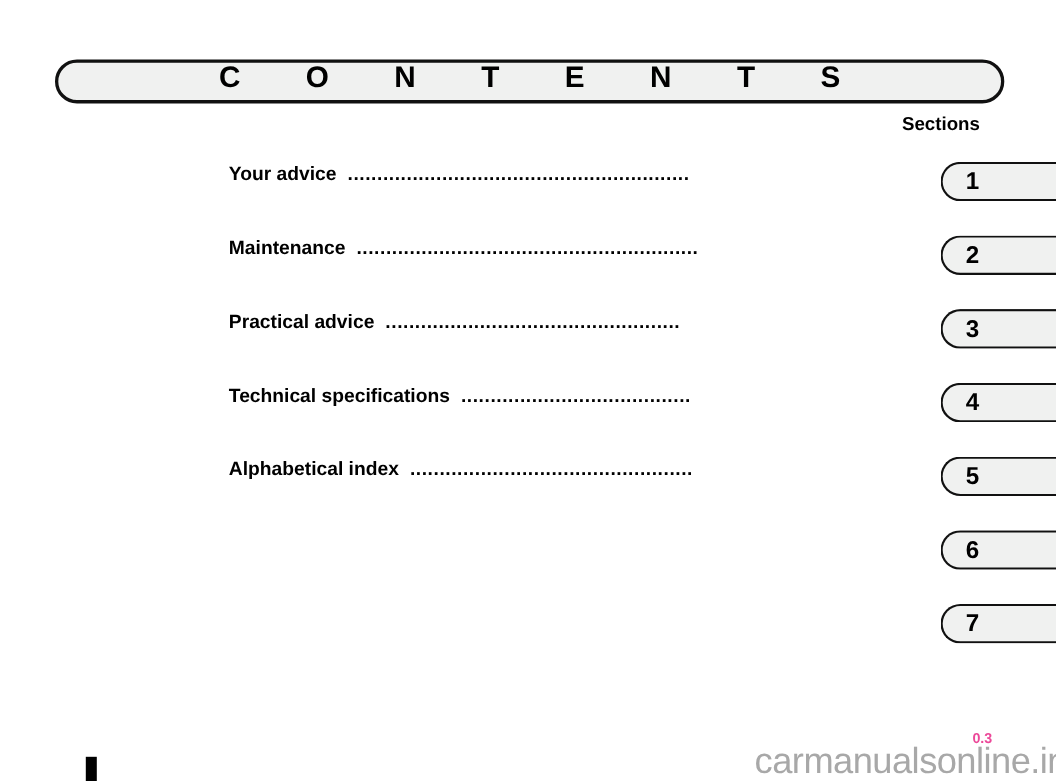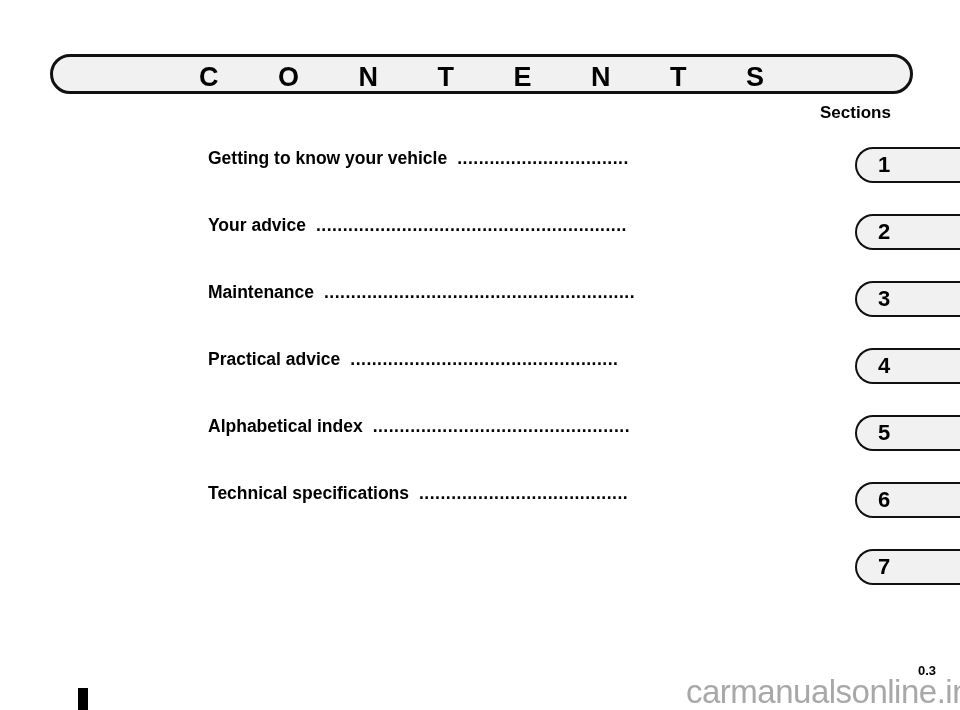--- a/index.html
+++ b/index.html
@@ -22,21 +22,21 @@
     position: absolute;
     left: 50px;
     top: 54px;
     width: 863px;
     height: 40px;
     box-sizing: border-box;
     background: #f0f1f0;
     border: 3px solid #111111;
     border-radius: 21px;
     display: flex;
-    align-items: flex-end;
+    align-items: flex-start;
     justify-content: center;
   }
   .contents-banner-title {
     font-size: 27px;
     font-weight: bold;
     letter-spacing: 26px;
     text-indent: 26px;
     color: #000000;
     line-height: 1;
     white-space: nowrap;
@@ -116,25 +116,25 @@
   .page-marker {
     position: absolute;
     left: 78px;
     top: 688px;
     width: 10px;
     height: 22px;
     background: #000000;
   }
   .page-number {
     position: absolute;
-    left: 918px;
+    left: 884px;
     top: 663px;
     font-size: 13px;
     font-weight: bold;
-    color: #000000;
+    color: #ec4899;
     white-space: nowrap;
   }
   .watermark {
     position: absolute;
     left: 686px;
     top: 673px;
     font-size: 33px;
     color: #a8a8a8;
     letter-spacing: -0.5px;
     white-space: nowrap;
@@ -144,51 +144,47 @@
 <body>
 
 <div class="contents-banner">
   <span class="contents-banner-title">C O N T E N T S</span>
 </div>
 
 <div class="sections-label">Sections</div>
 
 <div class="toc">
 
-  <div class="toc-row">
-    <span class="toc-label">Getting to know your vehicle</span>
-    <span class="toc-leader">................................</span>
-  </div>
 
 
   <div class="toc-row">
     <span class="toc-label">Your advice</span>
     <span class="toc-leader">..........................................................</span>
   </div>
 
   <div class="toc-row">
     <span class="toc-label">Maintenance</span>
     <span class="toc-leader">..........................................................</span>
   </div>
 
   <div class="toc-row">
     <span class="toc-label">Practical advice</span>
     <span class="toc-leader">..................................................</span>
   </div>
 
   <div class="toc-row">
+    <span class="toc-label">Technical specifications</span>
+    <span class="toc-leader">.......................................</span>
+  </div>
+
+  <div class="toc-row">
     <span class="toc-label">Alphabetical index</span>
     <span class="toc-leader">................................................</span>
   </div>
 
-  <div class="toc-row">
-    <span class="toc-label">Technical specifications</span>
-    <span class="toc-leader">.......................................</span>
-  </div>
-
 </div>
 
 <div class="section-tabs">
 
   <div class="section-tab">
     <span class="section-tab-number">1</span>
   </div>
 
   <div class="section-tab">
     <span class="section-tab-number">2</span>

